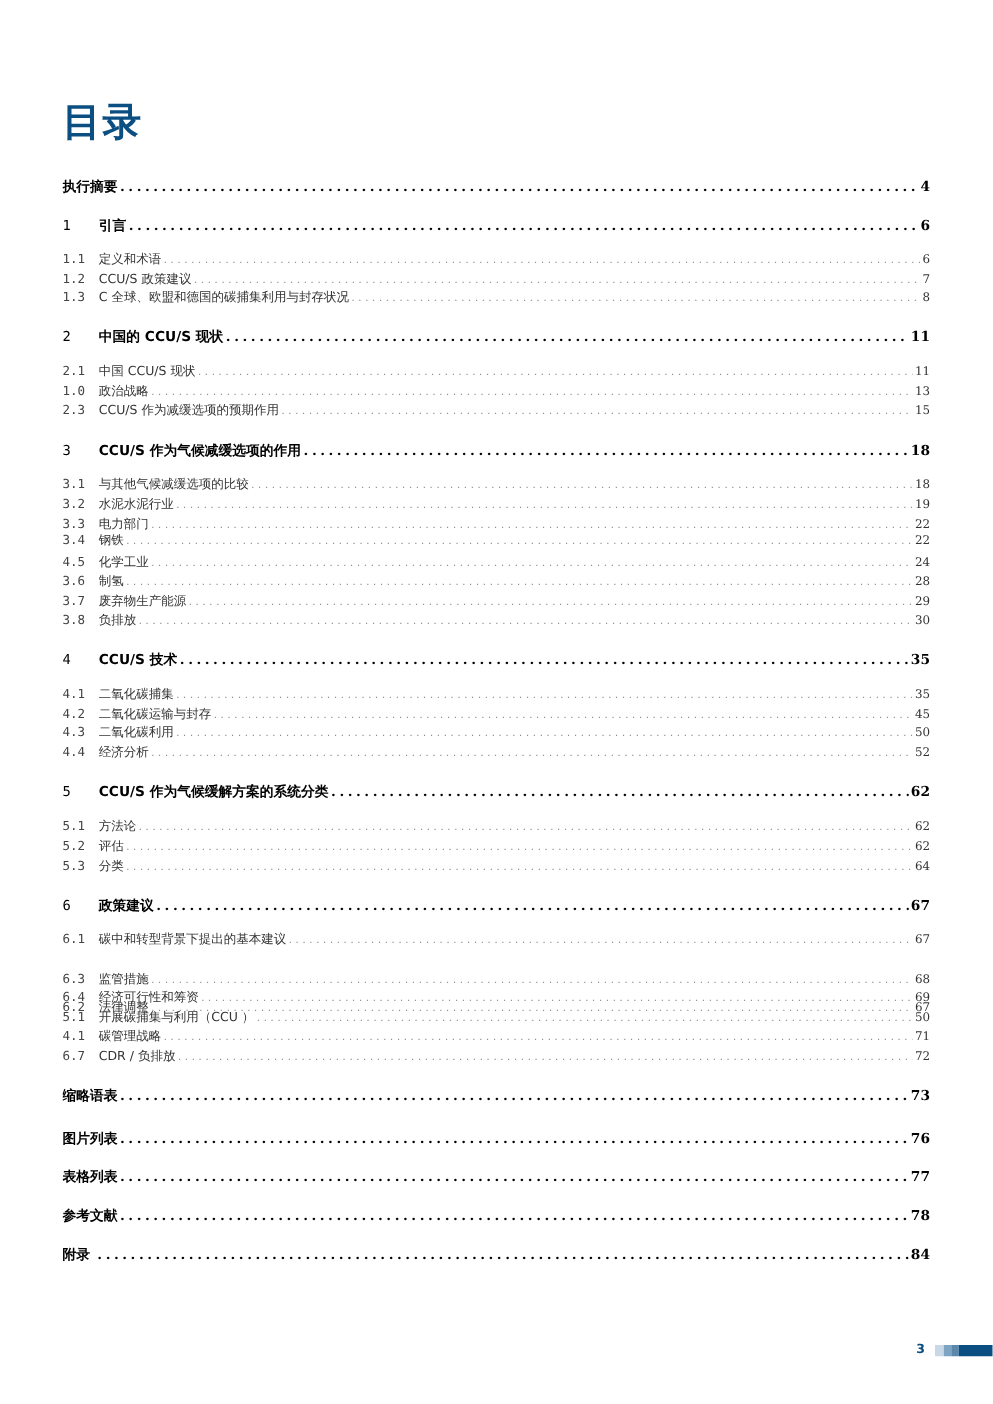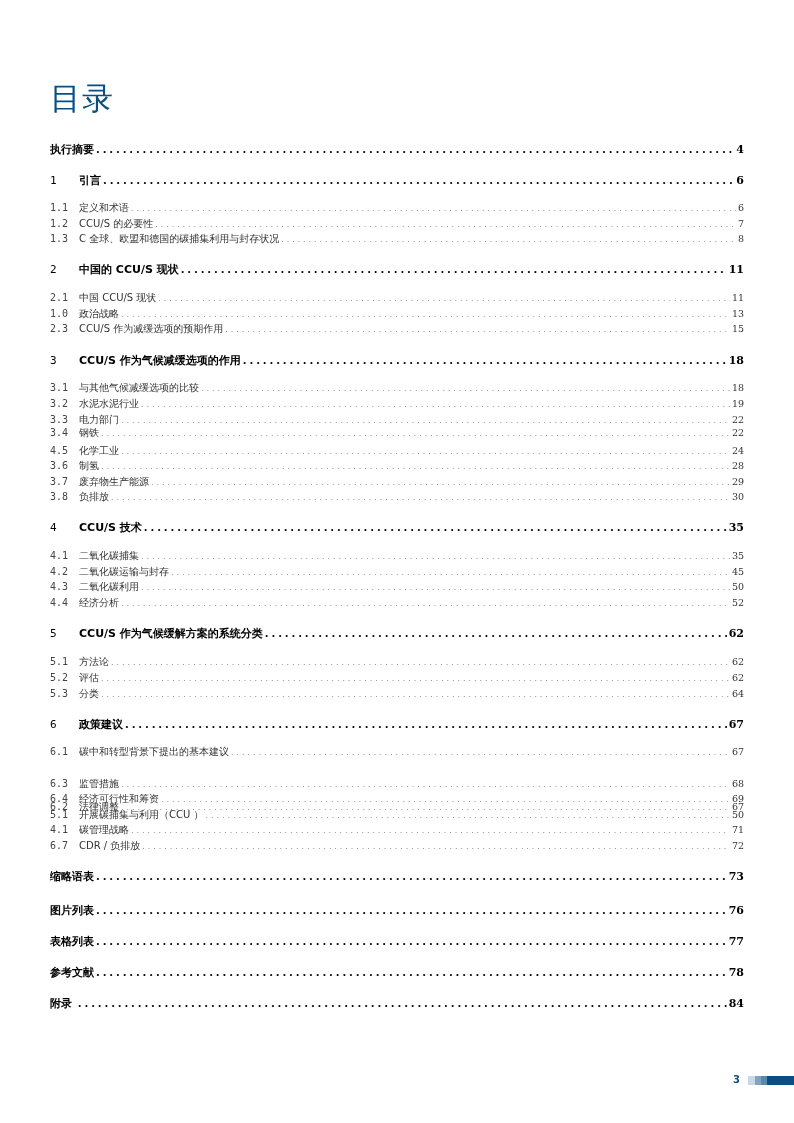--- a/index.html
+++ b/index.html
@@ -1,19 +1,19 @@
 <!DOCTYPE html>
 <html><head>
 <meta charset="utf-8">
 <style>
   html, body { margin: 0; padding: 0; background: #ffffff; }
   body { width: 794px; height: 1123px; position: relative; overflow: hidden;
          font-family: "DejaVu Serif", "Liberation Serif", serif; color: #000; }
   .title { position: absolute; left: 50px; top: 78px; font-size: 31px; line-height: 40px;
-           color: #0b4f82; font-family: "DejaVu Sans", sans-serif; font-weight: normal; letter-spacing: 1px; }
+           color: #0b4f82; font-family: "DejaVu Sans", sans-serif; font-weight: bold; letter-spacing: 1px; }
   .entry { position: absolute; left: 50px; width: 694px; display: flex; align-items: baseline;
            white-space: nowrap; overflow: hidden; justify-content: center; }
   .entry .num { flex: 0 0 auto; }
   .entry .label { flex: 0 0 auto; }
   .entry .leader { flex: 1 1 auto; overflow: hidden; margin: 0 2px; }
   .entry .leader::before { content: ". . . . . . . . . . . . . . . . . . . . . . . . . . . . . . . . . . . . . . . . . . . . . . . . . . . . . . . . . . . . . . . . . . . . . . . . . . . . . . . . . . . . . . . . . . . . . . . . . . . . . . . . . . . . . . . . . . . . . . . . . . . . . . . . . . . . . . . . . . . . . . . . . . . . . . . . . . . . ."; }
   .entry .page { flex: 0 0 auto; text-align: right; }
 
   .lvl0 { font-size: 11px; line-height: 14px; font-weight: bold; font-family: "DejaVu Sans", sans-serif; }
   .lvl0 .leader { letter-spacing: -0.5px; font-family: "DejaVu Serif", serif; }
@@ -49,21 +49,21 @@
   <span class="page">6</span>
 </div>
 <div class="entry lvl2" style="top:201px">
   <span class="num">1.1</span>
   <span class="label">定义和术语</span>
   <span class="leader"></span>
   <span class="page">6</span>
 </div>
 <div class="entry lvl2" style="top:217px">
   <span class="num">1.2</span>
-  <span class="label">CCU/S 的必要性</span>
+  <span class="label">CCU/S 政策建议</span>
   <span class="leader"></span>
   <span class="page">7</span>
 </div>
 <div class="entry lvl2" style="top:232px">
   <span class="num">1.3</span>
   <span class="label">C 全球、欧盟和德国的碳捕集利用与封存状况</span>
   <span class="leader"></span>
   <span class="page">8</span>
 </div>
 

